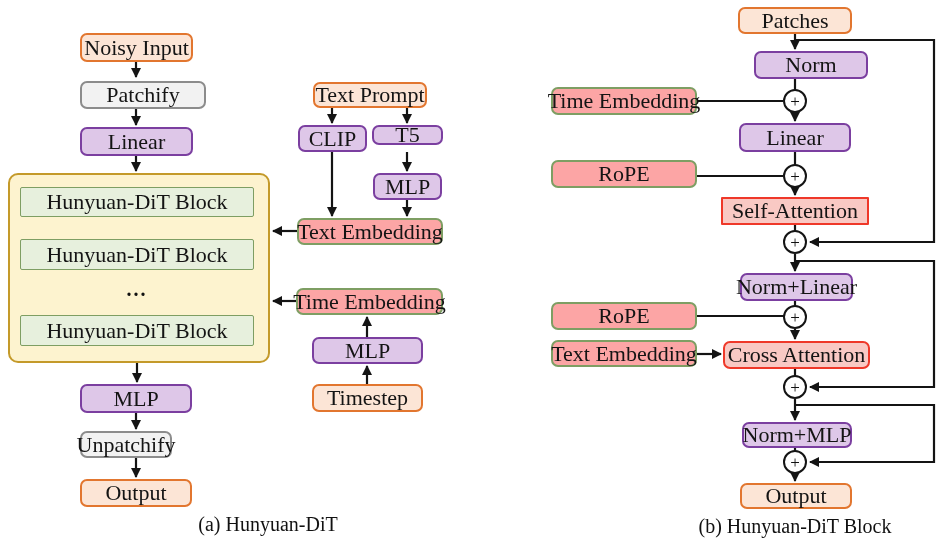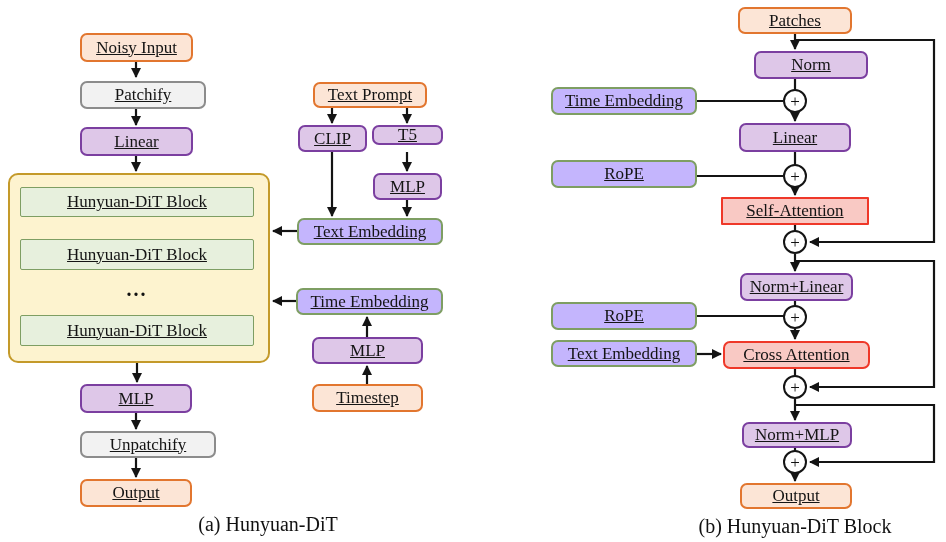--- a/index.html
+++ b/index.html
@@ -1,23 +1,23 @@
 <!DOCTYPE html>
 <html><head>
 <meta charset="utf-8">
 <style>
   html,body{margin:0;padding:0;background:#fff;}
   .canvas{position:relative;width:946px;height:542px;background:#fff;overflow:hidden;
           font-family:"Liberation Serif",serif;}
   .box{position:absolute;box-sizing:border-box;display:flex;align-items:center;justify-content:center;
-       font-size:17px;color:#141414;border:2px solid;border-radius:7px;z-index:2;white-space:nowrap;text-decoration:underline;}
+       font-size:22px;color:#141414;border:2px solid;border-radius:7px;z-index:2;white-space:nowrap;}
   .orange{background:#FCE5D6;border-color:#E2762F;}
   .gray{background:#F2F2F2;border-color:#8C8C8C;}
   .purple{background:#DEC7E8;border-color:#7B3FA0;}
-  .green{background:#c4b5fd;border-color:#7E9E63;}
+  .green{background:#fca5a5;border-color:#7E9E63;}
   .red{background:#F9C9C4;border-color:#EF3829;}
   .square{border-radius:1px;}
   .blockline{background:#E7F0DD;border:1.5px solid #7E9E63;border-radius:2px;}
   .container-box{position:absolute;box-sizing:border-box;background:#FDF3CF;border:2px solid #C49A2A;
                  border-radius:10px;z-index:1;}
   .plus{position:absolute;box-sizing:border-box;width:24px;height:24px;border:2px solid #141414;
         border-radius:50%;background:#fff;display:flex;align-items:center;justify-content:center;
         font-size:17px;line-height:1;z-index:3;color:#111;}
   .caption{position:absolute;font-size:20px;color:#111;z-index:2;white-space:nowrap;transform:translateX(-50%);}
   .dots{position:absolute;font-size:20px;font-weight:700;letter-spacing:2px;color:#111;z-index:2;
@@ -86,21 +86,21 @@
   <div class="box orange" style="left:80px;top:33px;width:113px;height:29px;">Noisy Input</div>
   <div class="box gray" style="left:80px;top:81px;width:126px;height:28px;">Patchify</div>
   <div class="box purple" style="left:80px;top:127px;width:113px;height:29px;">Linear</div>
 
   <div class="box blockline" style="left:20px;top:187px;width:234px;height:30px;">Hunyuan-DiT Block</div>
   <div class="box blockline" style="left:20px;top:239px;width:234px;height:31px;">Hunyuan-DiT Block</div>
   <div class="dots" style="left:137px;top:278px;">...</div>
   <div class="box blockline" style="left:20px;top:315px;width:234px;height:31px;">Hunyuan-DiT Block</div>
 
   <div class="box purple" style="left:80px;top:384px;width:112px;height:29px;">MLP</div>
-  <div class="box gray" style="left:80px;top:431px;width:136px;height:27px;">Unpatchify</div>
+  <div class="box gray" style="left:80px;top:431px;width:92px;height:27px;">Unpatchify</div>
   <div class="box orange" style="left:80px;top:479px;width:112px;height:28px;">Output</div>
 
   <div class="box orange" style="left:313px;top:82px;width:114px;height:26px;">Text Prompt</div>
   <div class="box purple" style="left:298px;top:125px;width:69px;height:27px;">CLIP</div>
   <div class="box purple" style="left:372px;top:125px;width:71px;height:20px;">T5</div>
   <div class="box purple" style="left:373px;top:173px;width:69px;height:27px;">MLP</div>
   <div class="box green" style="left:297px;top:218px;width:146px;height:27px;">Text Embedding</div>
   <div class="box green" style="left:296px;top:288px;width:147px;height:27px;">Time Embedding</div>
   <div class="box purple" style="left:312px;top:337px;width:111px;height:27px;">MLP</div>
   <div class="box orange" style="left:312px;top:384px;width:111px;height:28px;">Timestep</div>

